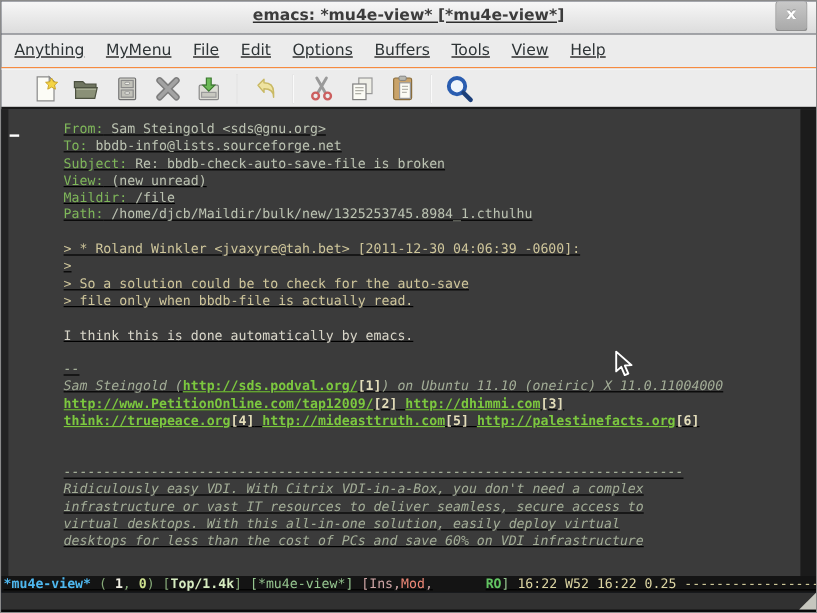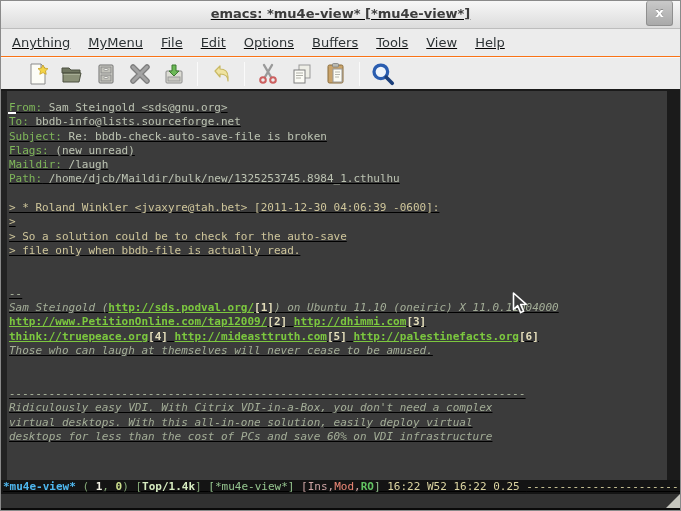--- a/index.html
+++ b/index.html
@@ -41,21 +41,21 @@
   
   .toolbar {
     height:34px; background:#ececec; display:flex; align-items:center;
     padding-left:20px; border-top:1px solid #f8f8f8;
     border-bottom:2px solid #1a1a1a;
   }
   .tool-btn { width:34px; height:28px; display:flex; align-items:center; justify-content:center; }
   .tool-sep { width:1px; height:24px; background:#b5b5b5; border-right:1px solid #fafafa; margin:0 6px; }
   
   .buffer {
-    display:flex; height:389px; background:#3b3b3b;
+    display:flex; height:389px; background:#3b3b3b;gap:44px;
   }
   .fringe-left { width:6px; background:#232323; }
   .text-area {
     flex:1; overflow:hidden; padding:10px 0 0 2px;
     font-family:"DejaVu Sans Mono", monospace;
     font-size:11px; line-height:14.3px; color:#d9d6c9;
   }
   .right-col { width:13px; background:#1b1b1b; }
   .line { height:14.3px; white-space:pre; }
   .hkey { color:#7fb75a; }
@@ -74,21 +74,21 @@
     white-space:pre; padding-left:2px;
   }
   .ml-name  { color:#4fb8f0; font-weight:bold;margin-top:28px; }
   .ml-dim   { color:#86aa78; }
   .ml-line  { color:#f2f0e4; font-weight:bold; }
   .ml-col   { color:#cde08e; font-weight:bold; }
   .ml-top   { color:#d6ecc0; font-weight:bold;margin-top:32px; }
   .ml-buf2  { color:#95c58f; }
   .ml-ins   { color:#cfa6a6; }
   .ml-mod   { color:#ee8877; }
-  .ml-ro    { color:#62c462; font-weight:bold; }
+  .ml-ro    { color:#62c462; font-weight:bold;margin-left:44px; }
   .ml-time  { color:#dcd5a2; }
   
   .echo {
     position:relative; height:16px; background:#313131;
     border-bottom:2px solid #0a0a0a;
   }
   .grip {
     position:absolute; right:0; bottom:0; width:0; height:0;
     border-bottom:14px solid #c6c6be; border-left:14px solid transparent;
   }
@@ -191,39 +191,40 @@
       </svg>
     </div>
   </div>
 
   <div class="buffer">
     <div class="fringe-left"></div>
     <div class="text-area">
       <div class="line"><span class="hkey">From:</span><span class="hval"> Sam Steingold &lt;sds@gnu.org&gt;</span></div>
       <div class="line"><span class="hkey">To:</span><span class="hval"> bbdb-info@lists.sourceforge.net</span></div>
       <div class="line"><span class="hkey">Subject:</span><span class="hval"> Re: bbdb-check-auto-save-file is broken</span></div>
-      <div class="line"><span class="hkey">Flags:</span><span class="hval"> (new unread)</span></div>
-      <div class="line"><span class="hkey">Maildir:</span><span class="hval"> /laugh</span></div>
+      <div class="line"><span class="hkey">View:</span><span class="hval"> (new unread)</span></div>
+      <div class="line"><span class="hkey">Maildir:</span><span class="hval"> /file</span></div>
       <div class="line"><span class="hkey">Path:</span><span class="hval"> /home/djcb/Maildir/bulk/new/1325253745.8984_1.cthulhu</span></div>
       <div class="line"></div>
       <div class="line quote">&gt; * Roland Winkler &lt;jvaxyre@tah.bet&gt; [2011-12-30 04:06:39 -0600]:</div>
       <div class="line quote">&gt;</div>
       <div class="line quote">&gt; So a solution could be to check for the auto-save</div>
       <div class="line quote">&gt; file only when bbdb-file is actually read.</div>
       <div class="line"></div>
+      <div class="line body-text">I think this is done automatically by emacs.</div>
       <div class="line"></div>
       <div class="line sig">--</div>
       <div class="line"><span class="sig">Sam Steingold (</span><span class="link">http://sds.podval.org/</span><span class="ref">[1]</span><span class="sig">) on Ubuntu 11.10 (oneiric) X 11.0.11004000</span></div>
       <div class="line"><span class="link">http://www.PetitionOnline.com/tap12009/</span><span class="ref">[2]</span><span> </span><span class="link">http://dhimmi.com</span><span class="ref">[3]</span></div>
       <div class="line"><span class="link">think://truepeace.org</span><span class="ref">[4]</span><span> </span><span class="link">http://mideasttruth.com</span><span class="ref">[5]</span><span> </span><span class="link">http://palestinefacts.org</span><span class="ref">[6]</span></div>
-      <div class="line sig">Those who can laugh at themselves will never cease to be amused.</div>
       <div class="line"></div>
       <div class="line"></div>
       <div class="line sig">------------------------------------------------------------------------------</div>
       <div class="line sig">Ridiculously easy VDI. With Citrix VDI-in-a-Box, you don't need a complex</div>
+      <div class="line sig">infrastructure or vast IT resources to deliver seamless, secure access to</div>
       <div class="line sig">virtual desktops. With this all-in-one solution, easily deploy virtual</div>
       <div class="line sig">desktops for less than the cost of PCs and save 60% on VDI infrastructure</div>
     </div>
     <div class="right-col"></div>
   </div>
 
   <div class="modeline"><span class="ml-name">*mu4e-view*</span><span class="ml-dim"> ( </span><span class="ml-line">1</span><span class="ml-dim">, </span><span class="ml-col">0</span><span class="ml-dim">) </span><span class="ml-dim">[</span><span class="ml-top">Top/1.4k</span><span class="ml-dim">] </span><span class="ml-buf2">[*mu4e-view*] </span><span class="ml-ins">[Ins,</span><span class="ml-mod">Mod</span><span class="ml-ins">,</span><span class="ml-ro">RO</span><span class="ml-buf2">] </span><span class="ml-time">16:22 W52 16:22 0.25 </span><span class="ml-time">--------------------------------</span></div>
 
   <div class="echo">
     <div class="grip"></div>

